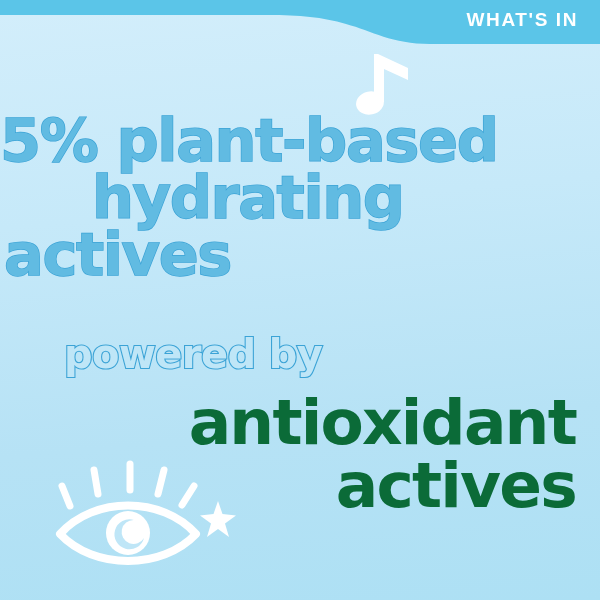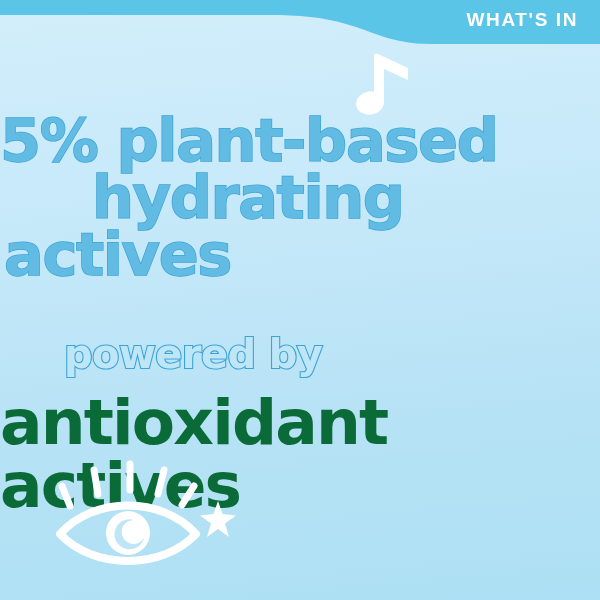--- a/index.html
+++ b/index.html
@@ -66,20 +66,21 @@
     color:#bfe6f7;
     -webkit-text-stroke:2.2px #3ba3d6;
     paint-order:stroke fill;
     text-align:center;
   }
 
   
   .green-block{
     position:absolute;
     top:391px; left:0; width:600px;
+    text-align:right;
     padding-right:24px;
     font-family:"DejaVu Sans", sans-serif;
     font-weight:bold;
     font-size:63px;
     line-height:1.0;
     letter-spacing:-1.8px;
     color:#0b6b38;
   }
   .green-block .ln{ display:block; }
 

